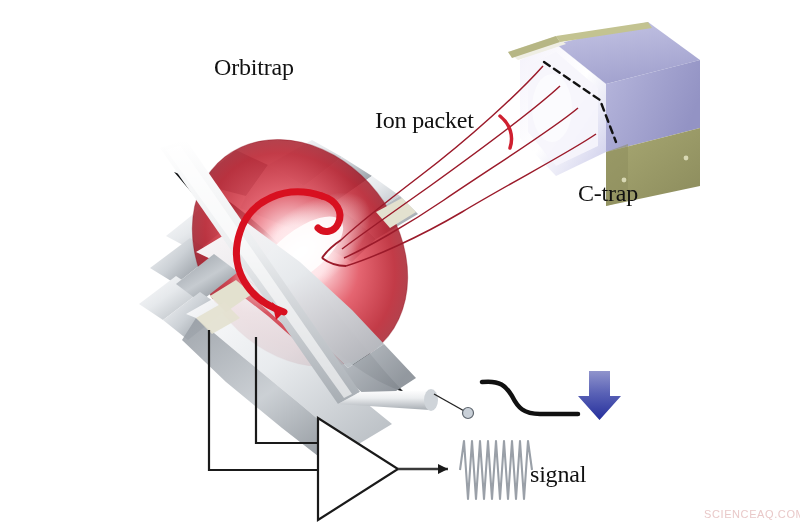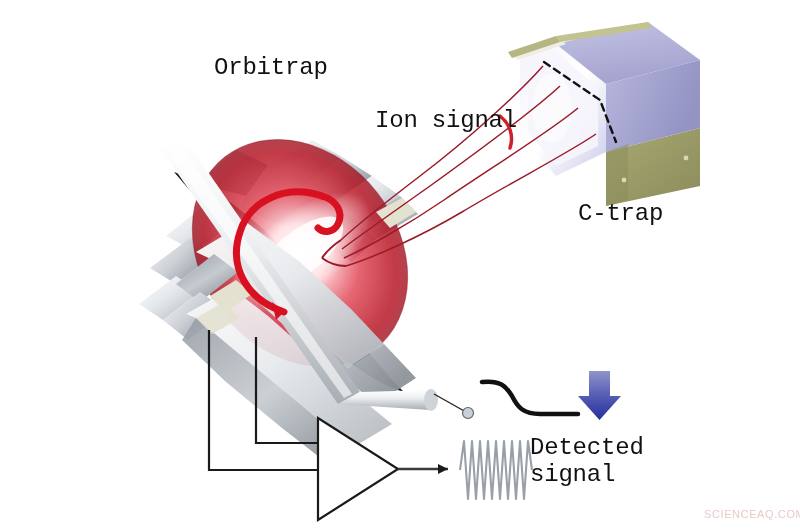--- a/index.html
+++ b/index.html
@@ -13,29 +13,29 @@
     overflow: hidden;
     font-family: "Liberation Sans", sans-serif;
   }
   #stage svg.layer {
     position: absolute; left: 0; top: 0;
     width: 800px; height: 530px;
   }
   .lbl {
     position: absolute;
     color: #111111;
-    font-family: Liberation Mono, monospace;
+    font-family: Liberation Serif, serif;
     font-size: 24px;
     line-height: 27px;
     white-space: pre;
     letter-spacing: -0.2px;
   }
   #label-orbitrap { left: 214px; top: 54px; }
   #label-ionpacket { left: 375px; top: 107px; }
-  #label-ctrap { left: 578px; top: 180px; margin-top: 20px; }
+  #label-ctrap { left: 578px; top: 180px; }
   #label-voltage { left: 496px; top: 334px; }
   #label-detected { left: 530px; top: 434px; }
   #watermark {
     position: absolute;
     left: 704px; top: 508px;
     font-family: "Liberation Sans", sans-serif;
     font-size: 11px;
     letter-spacing: 0.6px;
     color: #e9c9c9;
     white-space: pre;
@@ -237,21 +237,21 @@
     <g>
       <path d="M460,470
                L464,441 L468,499 L472,441 L476,499 L480,441 L484,499
                L488,441 L492,499 L496,441 L500,499 L504,441 L508,499
                L512,441 L516,499 L520,441 L524,499 L528,441 L532,470" fill="none" stroke="#9aa0a8" stroke-width="2.1" stroke-linejoin="round"></path>
     </g>
   </svg>
 
   <div class="lbl" id="label-orbitrap"><span>Orbitrap</span><br></div>
 
-  <div class="lbl" id="label-ionpacket">Ion signal</div>
+  <div class="lbl" id="label-ionpacket">Ion packet</div>
 
   <div class="lbl" id="label-ctrap">C-trap</div>
 
 
-  <div class="lbl" id="label-detected"><span>Detected</span><br><span>signal</span></div>
+  <div class="lbl" id="label-detected"><br><span>signal</span></div>
 
   <div id="watermark">SCIENCEAQ.COM</div>
 </div>
 
 </body></html>

